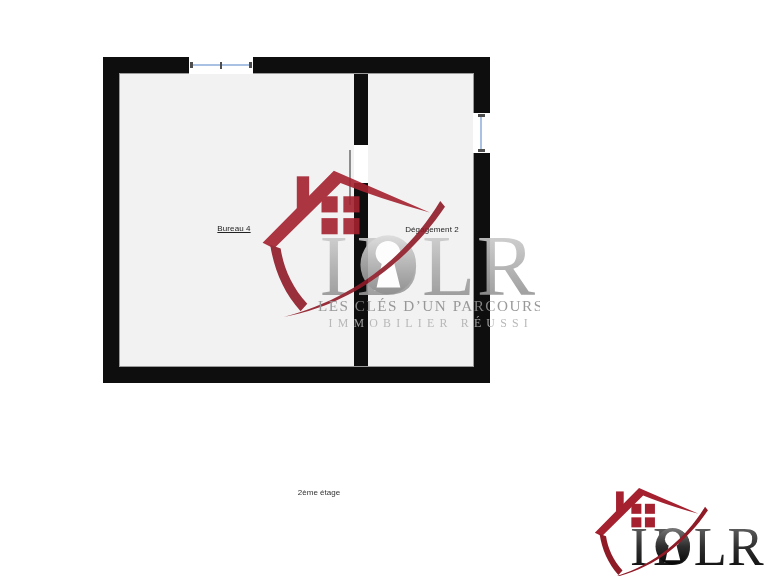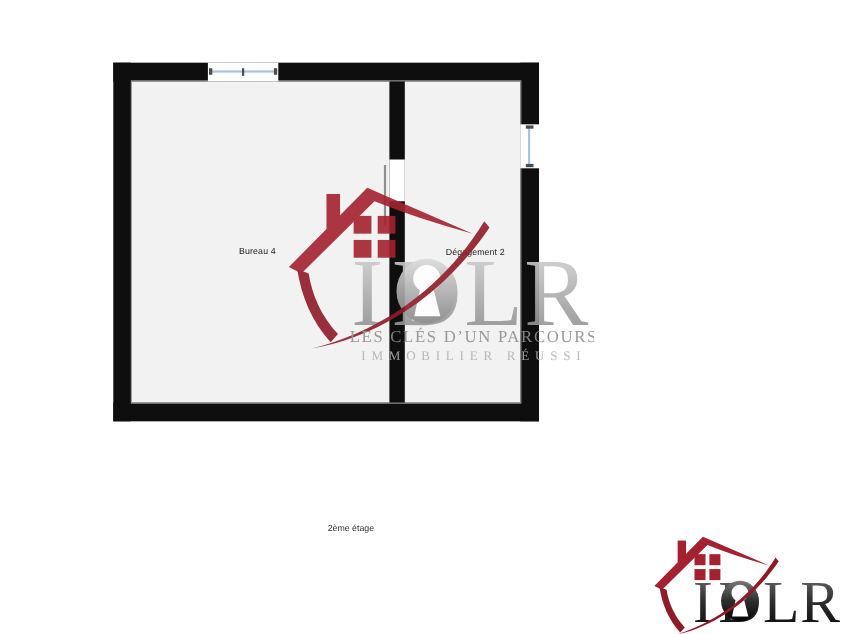--- a/index.html
+++ b/index.html
@@ -13,21 +13,21 @@
   .wall{position:absolute;background:var(--wall,#0e0e0e);}
   .floor-outline{position:absolute;left:16px;top:16px;width:355px;height:294px;
     border:1px solid #9b9b9b;box-sizing:border-box;pointer-events:none;}
   .window-box{position:absolute;background:#ffffff;}
   .glass{position:absolute;background:var(--glass,#a9c2e4);}
   .cap{position:absolute;background:#4d4d4d;}
   .door-gap{position:absolute;background:#ffffff;}
   .door-leaf{position:absolute;background:#8e8e8e;}
   .room-label{position:absolute;width:96px;text-align:center;font-size:8px;color:#222;
     letter-spacing:.1px;pointer-events:none;}
-  .floor-caption{position:absolute;left:271px;top:476px;width:96px;text-align:center;
+  .floor-caption{position:absolute;left:271px;top:488px;width:96px;text-align:center;
     font-size:8px;color:#333;}
   
   .watermark{position:absolute;left:255px;top:161px;width:285px;height:176px;opacity:.9;}
   .corner-logo{position:absolute;left:590px;top:482px;width:177px;height:109px;}
   .red{fill:var(--brand-red,#a52130);}
   .red-dark{fill:var(--brand-red-dark,#8f1b27);}
   .logo-letter{font-family:"Liberation Serif","DejaVu Serif",serif;font-size:92px;}
   .tag1{font-family:"Liberation Serif","DejaVu Serif",serif;font-size:16px;letter-spacing:1.6px;fill:#8f8f8f;}
   .tag2{font-family:"Liberation Serif","DejaVu Serif",serif;font-size:12.5px;letter-spacing:5.5px;fill:#b2b2b2;}
 </style>
@@ -52,21 +52,21 @@
 
   <div class="window-box" style="left:370px;top:56px;width:17px;height:40px;">
     <div class="glass" style="left:7px;top:3px;width:2px;height:34px;"></div>
     <div class="cap" style="left:5px;top:1px;width:7px;height:3px;"></div>
     <div class="cap" style="left:5px;top:36px;width:7px;height:3px;"></div>
   </div>
 
   <div class="door-gap" style="left:251px;top:88px;width:14px;height:38px;"></div>
   <div class="door-leaf" style="left:246px;top:93px;width:2px;height:55px;"></div>
 
-  <div class="room-label" style="left:83px;top:167px;">Bureau 4</div>
+  <div class="room-label" style="left:83px;top:167px;text-decoration:underline;">Bureau 4</div>
   <div class="room-label" style="left:281px;top:168px;">Dégagement 2</div>
 </div>
 
 <div class="floor-caption">2ème étage</div>
 
 <svg class="watermark" viewBox="0 0 300 185" aria-hidden="true">
   <defs>
     <linearGradient id="gradWm" x1="0" y1="0" x2="0" y2="1">
       <stop offset="0" stop-color="#dcdcdc"></stop>
       <stop offset="0.45" stop-color="#b4b4b4"></stop>

